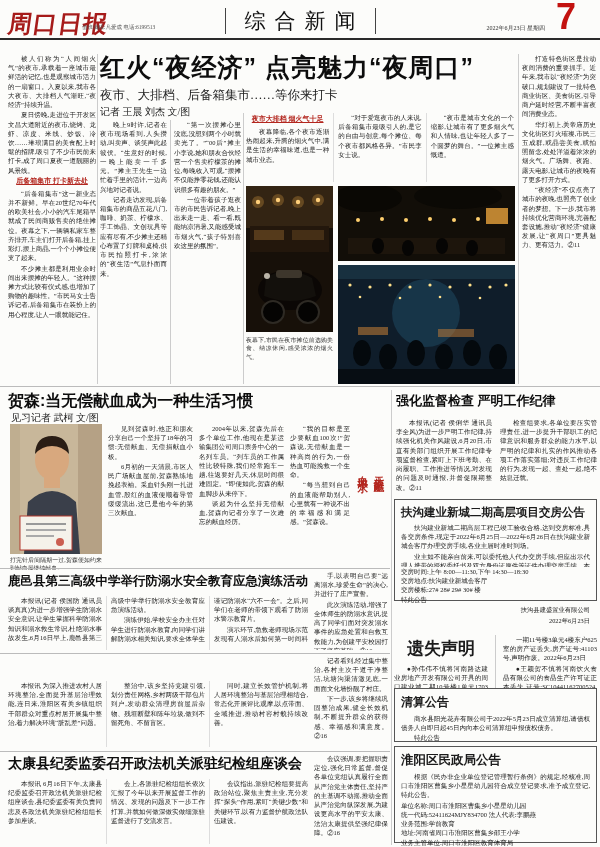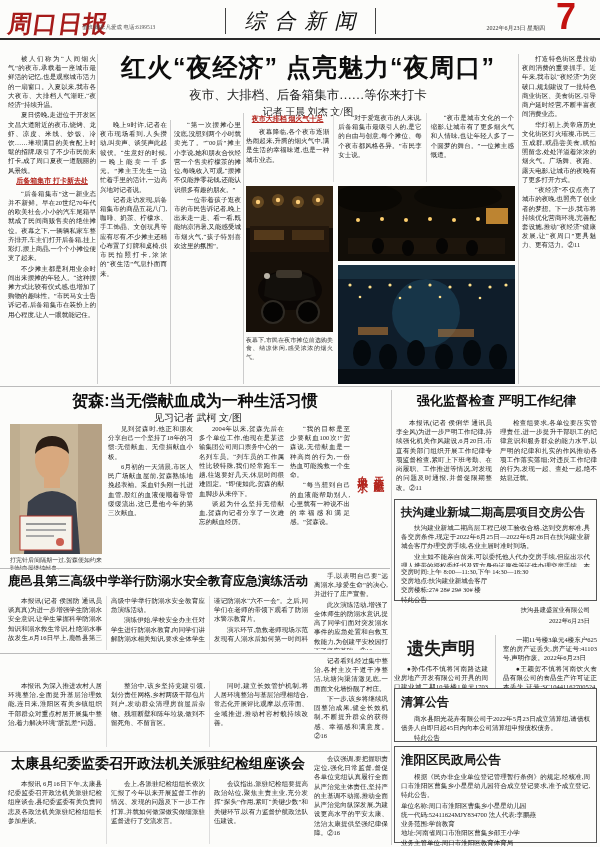--- a/index.html
+++ b/index.html
@@ -7,21 +7,21 @@
         font-family:"Liberation Serif","DejaVu Serif",serif;color:#1b1b1b;overflow:hidden;}
   .abs{position:absolute;}
   .hrule{position:absolute;background:#2a2a2a;height:1.5px;}
   .hrule.light{background:#bbb;height:1px;}
   .vrule{position:absolute;background:#ccc;width:1px;}
   .body-text{font-size:6.5px;line-height:1.42;text-align:justify;color:#222;overflow:hidden;}
   .body-text p{margin:0 0 1px 0;text-indent:2em;}
   .caption{font-size:5.9px;line-height:1.4;color:#333;text-align:justify;overflow:hidden;}
   .caption p{margin:0;text-indent:0;}
   .sans{font-family:"Liberation Sans","DejaVu Sans",sans-serif;}
-  .center{text-align:center;}
+  .center{text-align:left;}
   .red-sub{color:#b3261e;font-weight:bold;text-align:center;font-size:7px;margin:2px 0;text-indent:0 !important;text-decoration:underline;}
   .masthead{color:#a61b1a;font-size:24px;font-weight:bold;transform:skewX(-8deg);letter-spacing:1px;}
   .staff{font-size:5.5px;color:#555;}
   .section-wrap{display:flex;align-items:center;justify-content:center;gap:10px;}
   .section-bar{width:1px;height:26px;background:#444;}
   .section-title{font-size:21px;letter-spacing:9px;padding-left:9px;color:#111;}
   .dateline{font-size:6px;color:#333;text-align:right;}
   .pageno{color:#c3120f;font-size:36px;font-weight:bold;}
   .main-title{font-size:25px;font-weight:bold;letter-spacing:1px;color:#0d0d0d;}
   .main-sub{font-size:12.5px;color:#222;}
@@ -41,21 +41,21 @@
   .lost-col{flex:1;overflow:hidden;}
   .lost-title{font-size:17px;font-weight:bold;text-align:center;margin:2px 0 4px 0;}
 </style>
 </head>
 <body>
 
 <div class="page">
 
   <div class="abs masthead" style="left:8px;top:8px;">周口日报</div>
   <div class="abs staff" style="left:82px;top:24px;">值班编辑:凡爱成  电话:6199513</div>
-  <div class="abs section-wrap" style="left:210px;top:7px;width:180px;height:28px;font-style:italic;">
+  <div class="abs section-wrap" style="left:210px;top:7px;width:180px;height:28px;">
     <div class="section-bar"></div>
     <div class="section-title">综合新闻</div>
     <div class="section-bar"></div>
   </div>
   <div class="abs dateline" style="left:430px;top:24px;width:115px;">2022年6月23日  星期四</div>
   <div class="abs pageno sans" style="left:556px;top:-4px;">7</div>
   <div class="hrule" style="left:0;top:38px;width:600px;"></div>
 
   <div class="abs body-text" style="left:8px;top:54px;width:88px;height:331px;">
     <div>

